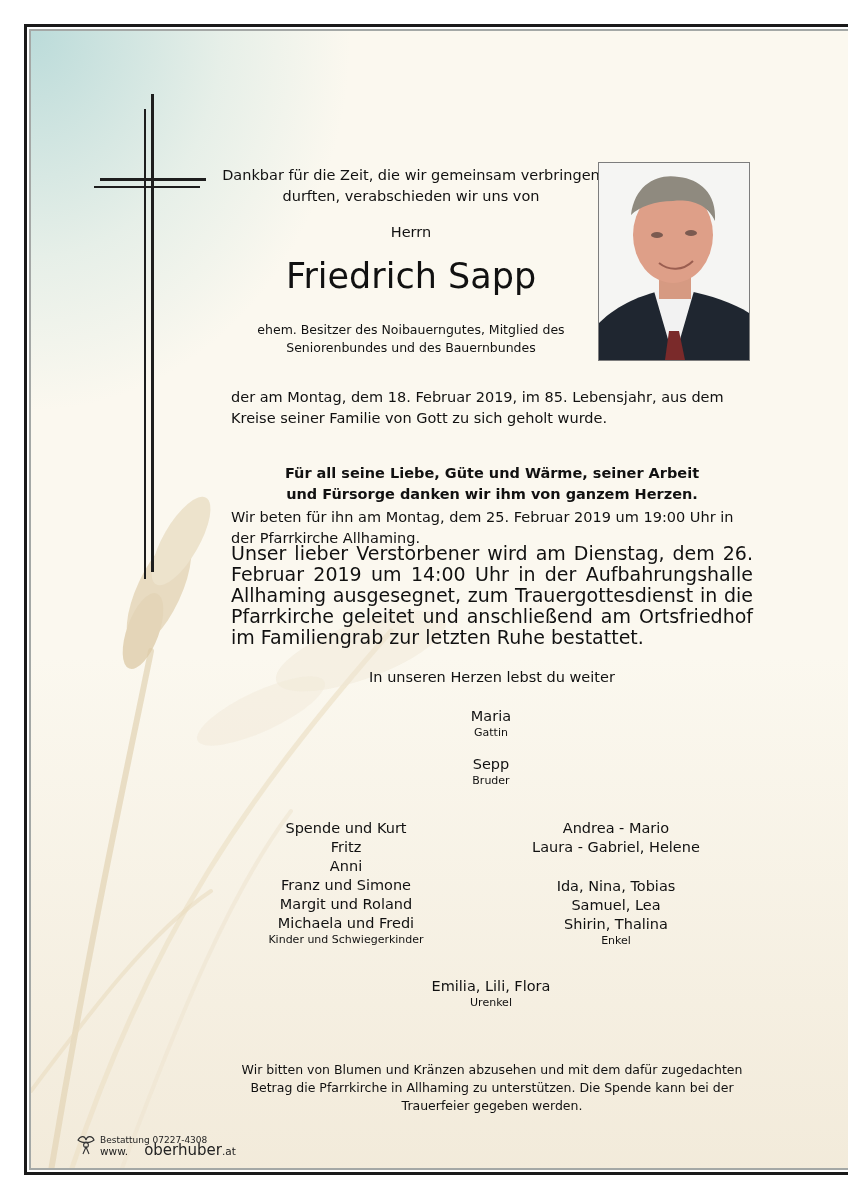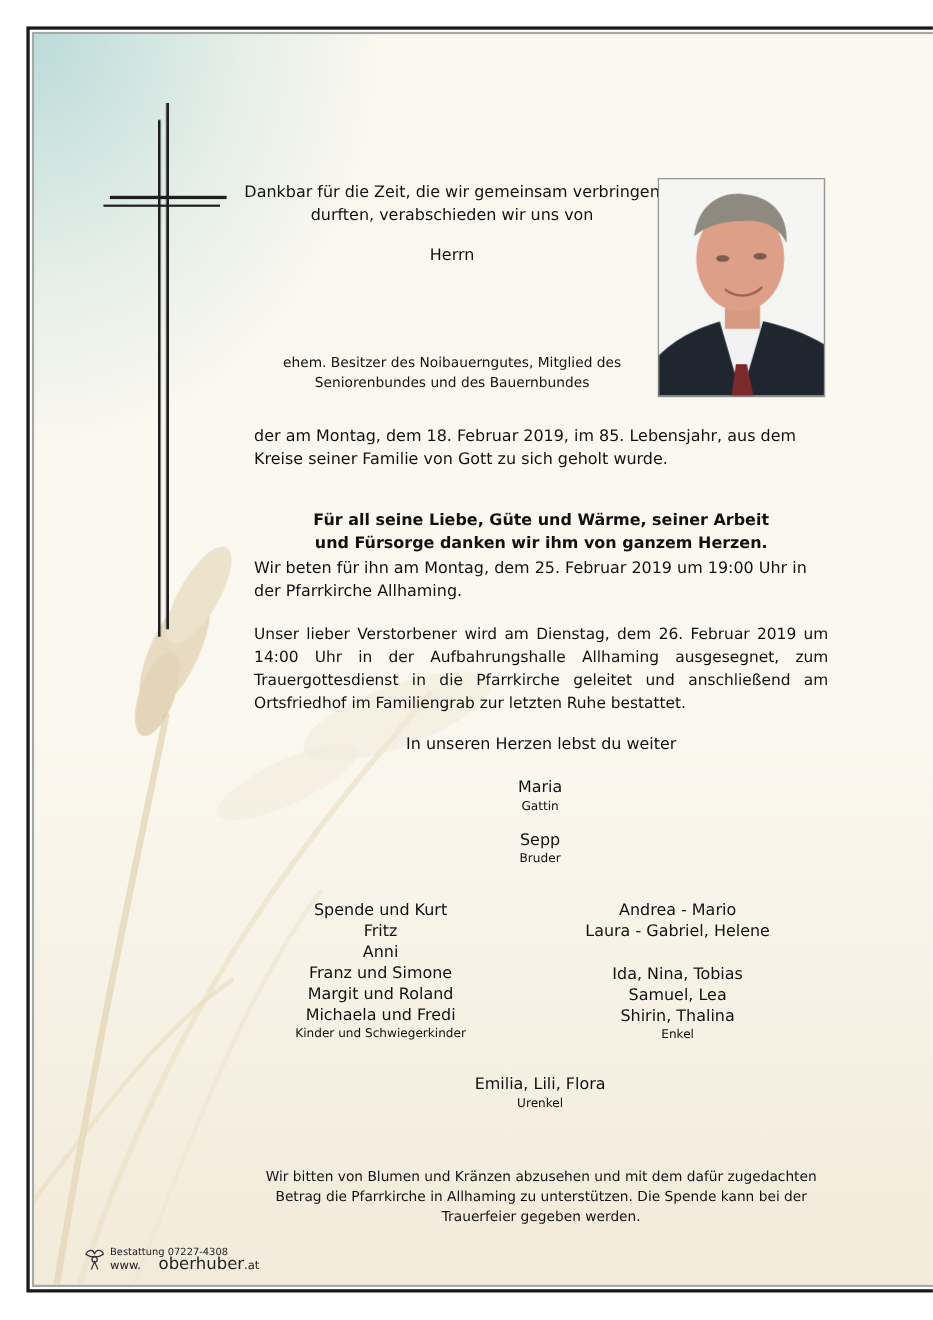--- a/index.html
+++ b/index.html
@@ -31,21 +31,21 @@
     border: 1px solid #7d7d7d; background: #f4f4f2; overflow: hidden;
   }
   .c { position: absolute; text-align: center; }
   .t-intro { left: 190px; top: 134px; width: 380px; font-size: 14.5px; line-height: 21px; }
   .t-herrn { left: 190px; top: 193px; width: 380px; font-size: 14.5px; }
   .t-name { left: 190px; top: 223px; width: 380px; font-size: 35px; line-height: 44px; }
   .t-desc { left: 190px; top: 290px; width: 380px; font-size: 12.5px; line-height: 18px; }
   .t-death { position: absolute; left: 200px; top: 356px; width: 522px; font-size: 14.5px; line-height: 21px; text-align: left; }
   .t-thanks { left: 200px; top: 413px; width: 522px; font-size: 14.5px; line-height: 21px; font-weight: bold; margin-top: 19px; }
   .t-p1 { position: absolute; left: 200px; top: 476px; width: 522px; font-size: 14.5px; line-height: 21px; text-align: left; }
-  .t-p2 { position: absolute; left: 200px; top: 536px; width: 522px; font-size: 14px; line-height: 21px; text-align: justify; text-align-last: left; }
+  .t-p2 { position: absolute; left: 200px; top: 512px; width: 522px; font-size: 19px; line-height: 21px; text-align: justify; text-align-last: left; }
   .t-motto { left: 200px; top: 638px; width: 522px; font-size: 14.5px; }
   .mourner-name { font-size: 14.5px; line-height: 19px; display: block; }
   .mourner-role { font-size: 11px; line-height: 14px; display: block; }
   .m-wife { left: 360px; top: 676px; width: 200px; }
   .m-brother { left: 360px; top: 724px; width: 200px; }
   .col-left { left: 220px; top: 788px; width: 190px; }
   .col-right { left: 470px; top: 788px; width: 230px; }
   .col-right .gap { height: 20px; }
   .m-great { left: 360px; top: 946px; width: 200px; }
   .t-closing { left: 200px; top: 993px; width: 522px; font-size: 15px; }
@@ -79,20 +79,21 @@
 
     <div class="cross">
       <div class="v1"></div>
         <div class="v2"></div>
         <div class="h1"></div>
         <div class="h2"></div>
     </div>
 
     <div class="c t-intro">Dankbar für die Zeit, die wir gemeinsam verbringen durften, verabschieden wir uns von</div>
     <div class="c t-herrn">Herrn</div>
+    <div class="c t-name">Friedrich Sapp</div>
     <div class="c t-desc">ehem. Besitzer des Noibauerngutes, Mitglied des Seniorenbundes und des Bauernbundes</div>
 
     <div class="photo">
       <svg width="150" height="197" viewBox="0 0 150 197">
         <rect width="150" height="197" fill="#f5f5f3"></rect>
         <path d="M0 160 C 20 140, 45 132, 60 128 L 90 128 C 110 132, 135 140, 150 150 L150 197 L0 197 Z" fill="#1f2630"></path>
         <path d="M55 128 L 75 197 L 95 128 Z" fill="#f2f2f2"></path>
         <path d="M70 168 L 80 168 L 86 197 L 66 197 Z" fill="#7a2a2a"></path>
         <rect x="60" y="100" width="32" height="36" fill="#d69a82"></rect>
         <ellipse cx="74" cy="72" rx="40" ry="48" fill="#de9f88"></ellipse>

